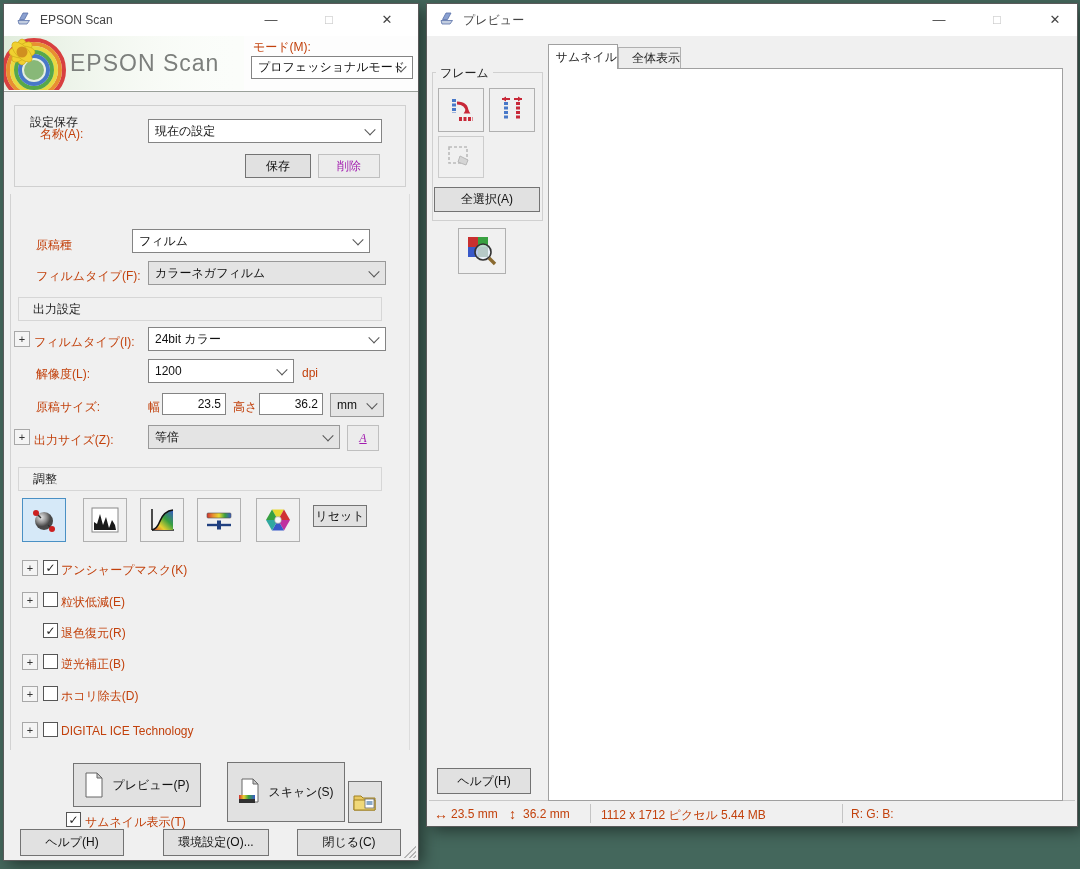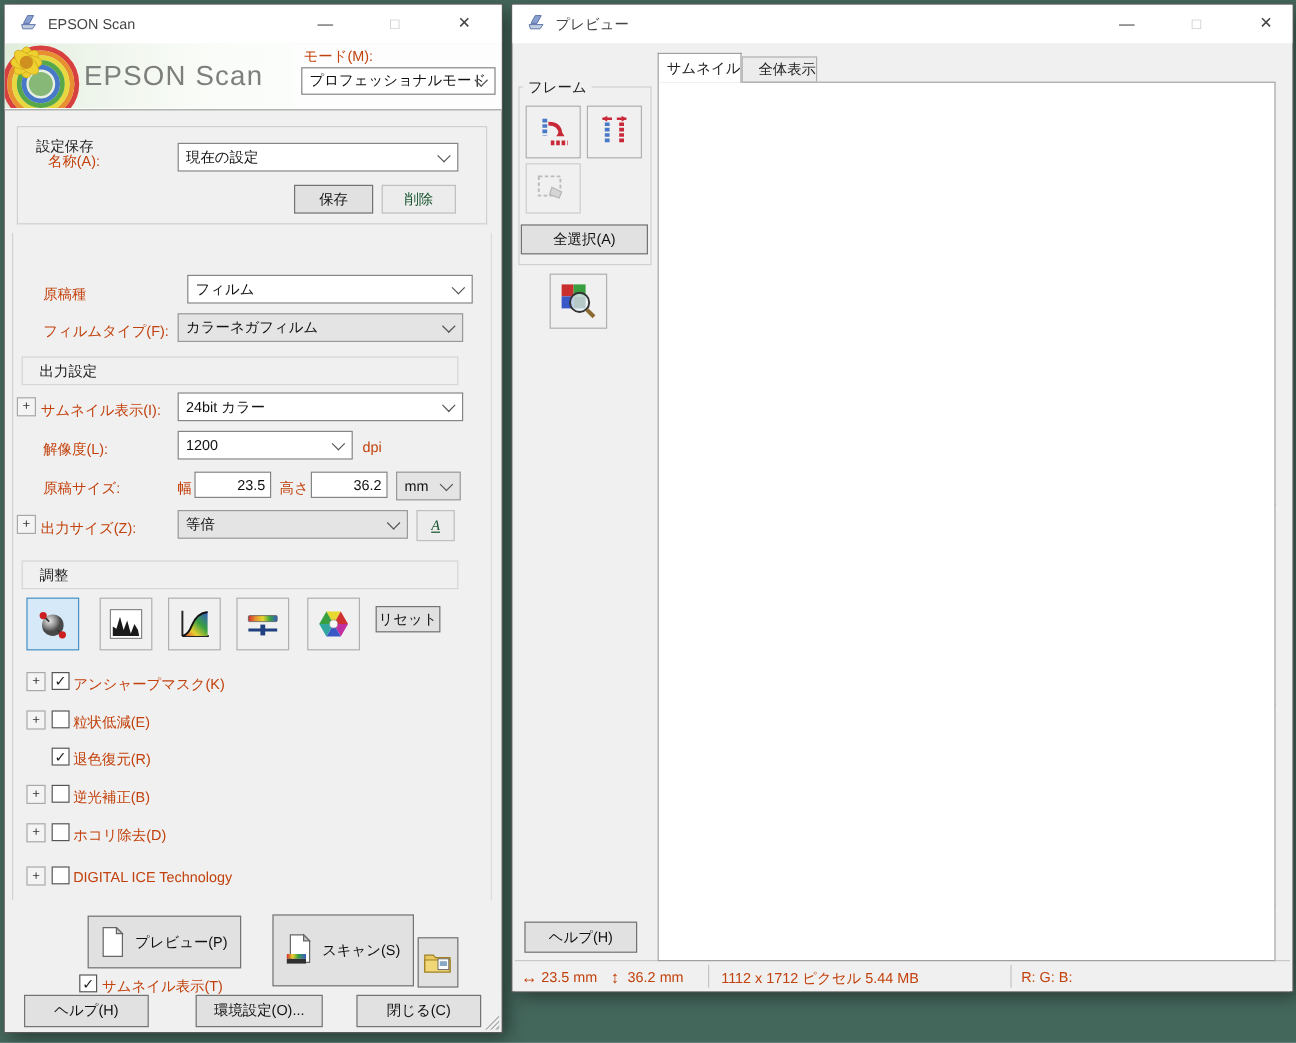--- a/index.html
+++ b/index.html
@@ -15,21 +15,21 @@
   .tbtn.dim{color:#c0c0c0;}
   .banner{position:absolute;left:0;top:32px;right:0;height:55px;background:#fdfdfd;border-bottom:1px solid #9aa09a;}
   .logo-text{position:absolute;left:66px;top:14px;font-size:23px;color:#7c7f7c;letter-spacing:1px;}
   .combo{position:absolute;background:#fff;border:1px solid #848484;display:flex;align-items:center;
          font-size:12px;color:#111;padding-left:6px;box-sizing:border-box;}
   .combo .cv{position:absolute;right:7px;top:50%;width:7px;height:7px;border-right:1px solid #555;
              border-bottom:1px solid #555;transform:translateY(-65%) rotate(45deg);}
   .combo.gray{background:#e4e4e4;border-color:#999;}
   .btn{position:absolute;background:#e1e1e1;border:1px solid #737373;display:flex;align-items:center;
        justify-content:center;font-size:12px;color:#111;box-sizing:border-box;}
-  .btn.disabled{color:#14532d;background:#ececec;border-color:#bfbfbf;text-align:center;}
+  .btn.disabled{color:#a21caf;background:#ececec;border-color:#bfbfbf;text-align:center;}
   .gbx{position:absolute;border:1px solid #d0d0d0;box-sizing:border-box;}
   .gbx-label{position:absolute;font-size:12px;color:#222;background:#f0f0f0;padding:0 4px;}
   .hdr{position:absolute;border:1px solid #d6d6d6;background:#f0f0f0;box-sizing:border-box;
        display:flex;align-items:center;padding-left:14px;font-size:12px;color:#222;height:24px;}
   .lbl{position:absolute;font-size:12px;color:#c2410c;white-space:nowrap;}
   .plusbtn{position:absolute;width:16px;height:16px;background:#f4f4f4;border:1px solid #a8a8a8;
            font-size:11px;color:#333;display:flex;align-items:center;justify-content:center;box-sizing:border-box;}
   .cb{position:absolute;width:15px;height:15px;background:#fff;border:1px solid #555;box-sizing:border-box;
       display:flex;align-items:center;justify-content:center;font-size:12px;color:#222;line-height:1;}
   .ibtn{position:absolute;width:44px;height:44px;background:#f0f0f0;border:1px solid #b0b0b0;
@@ -158,35 +158,35 @@
     <span>現在の設定</span>
       <span class="cv"></span>
   </div>
   <div class="btn" style="left:241px;top:150px;width:66px;height:24px;">保存</div>
   <div class="btn disabled" style="left:314px;top:150px;width:62px;height:24px;">削除</div>
 
   <div class="vline" style="left:6px;top:190px;height:556px;"></div>
   <div class="vline" style="left:405px;top:190px;height:556px;background:#dcdcdc;"></div>
 
   <span class="lbl" style="left:32px;top:233px;">原稿種</span>
-  <div class="combo" style="left:152px;top:225px;width:238px;height:24px;text-align:right;">
+  <div class="combo" style="left:128px;top:225px;width:238px;height:24px;text-align:right;">
     <span>フィルム</span>
       <span class="cv"></span>
   </div>
   <span class="lbl" style="left:32px;top:264px;">フィルムタイプ(F):</span>
   <div class="combo gray" style="left:144px;top:257px;width:238px;height:24px;">
     <span>カラーネガフィルム</span>
       <span class="cv"></span>
   </div>
 
   <div class="hdr" style="left:14px;top:293px;width:364px;">
     <span>出力設定</span>
   </div>
   <div class="plusbtn" style="left:10px;top:327px;">+</div>
-  <span class="lbl" style="left:30px;top:330px;">サムネイル表示(I):</span>
+  <span class="lbl" style="left:30px;top:330px;">フィルムタイプ(I):</span>
   <div class="combo" style="left:144px;top:323px;width:238px;height:24px;">
     <span>24bit カラー</span>
       <span class="cv"></span>
   </div>
   <span class="lbl" style="left:32px;top:362px;">解像度(L):</span>
   <div class="combo" style="left:144px;top:355px;width:146px;height:24px;">
     <span>1200</span>
       <span class="cv"></span>
   </div>
   <span class="lbl" style="left:298px;top:362px;">dpi</span>

